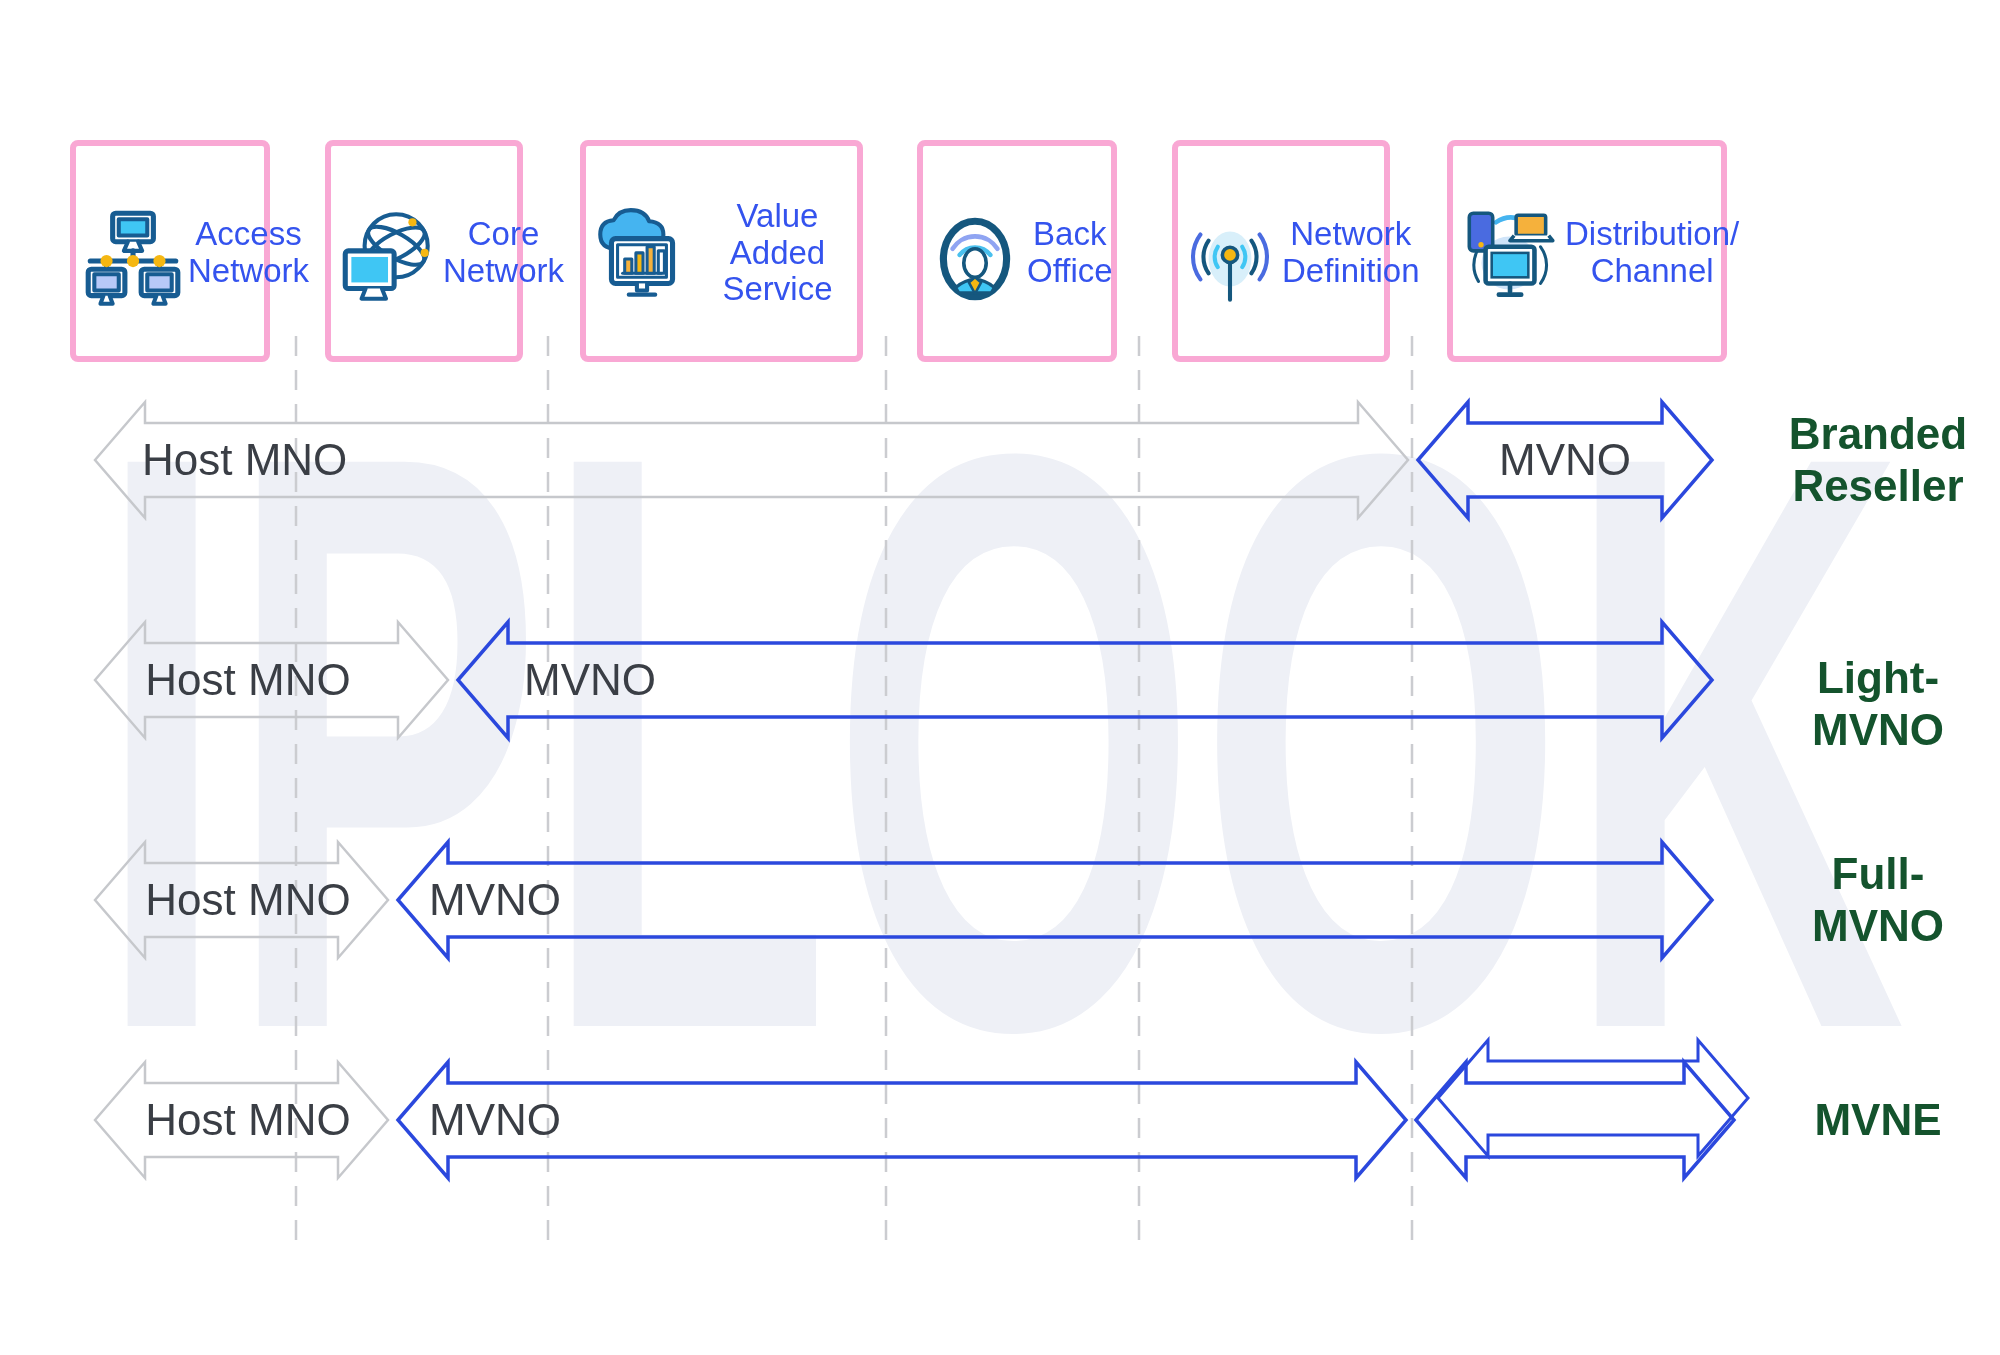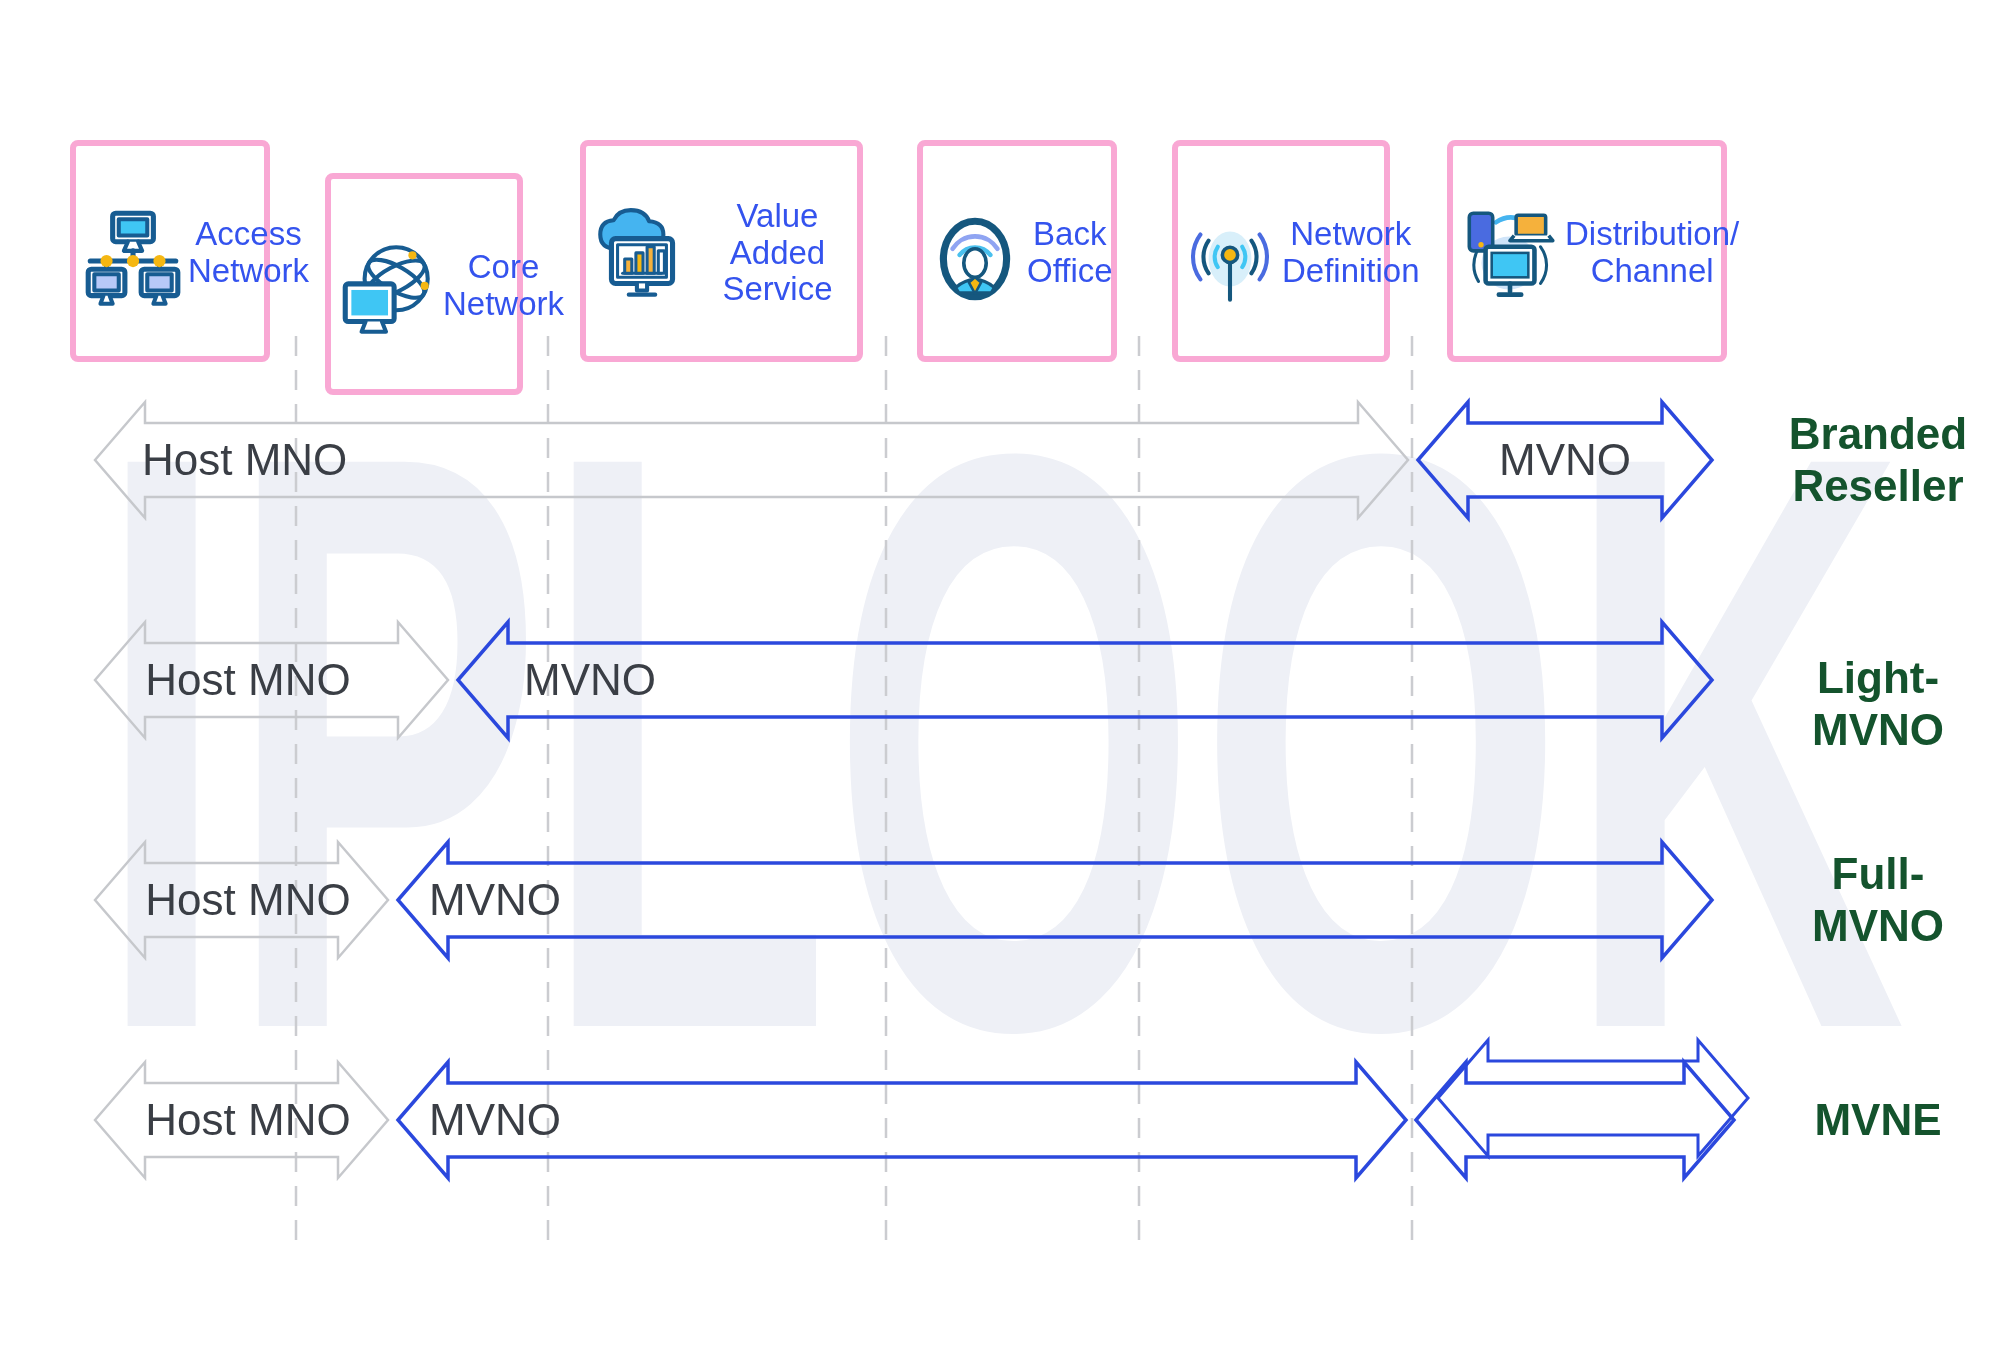--- a/index.html
+++ b/index.html
@@ -12,21 +12,21 @@
   
   .box{
     position:absolute;top:140px;height:222px;border:6px solid #f9a8d4;border-radius:8px;
     box-sizing:border-box;display:flex;flex-direction:row;align-items:center;background:transparent;
   }
   .box .icon{margin-top:16px;height:104px;display:flex;align-items:center;justify-content:center;}
   .box .lbl{
     margin-top:4px;text-align:center;color:#3453ee;font-size:33px;line-height:1.12;font-weight:400;
   }
   .b1{left:70px;width:200px;}
-  .b2{left:325px;width:198px;margin-top:33px;}
+  .b2{left:325px;width:198px;}
   .b3{left:580px;width:283px;}
   .b4{left:917px;width:200px;}
   .b5{left:1172px;width:218px;}
   .b6{left:1447px;width:280px;}
   
   .arrtxt{
     position:absolute;color:#3a3e45;font-size:44px;line-height:56px;height:56px;white-space:nowrap;
   }
   .center{text-align:center;}
   

